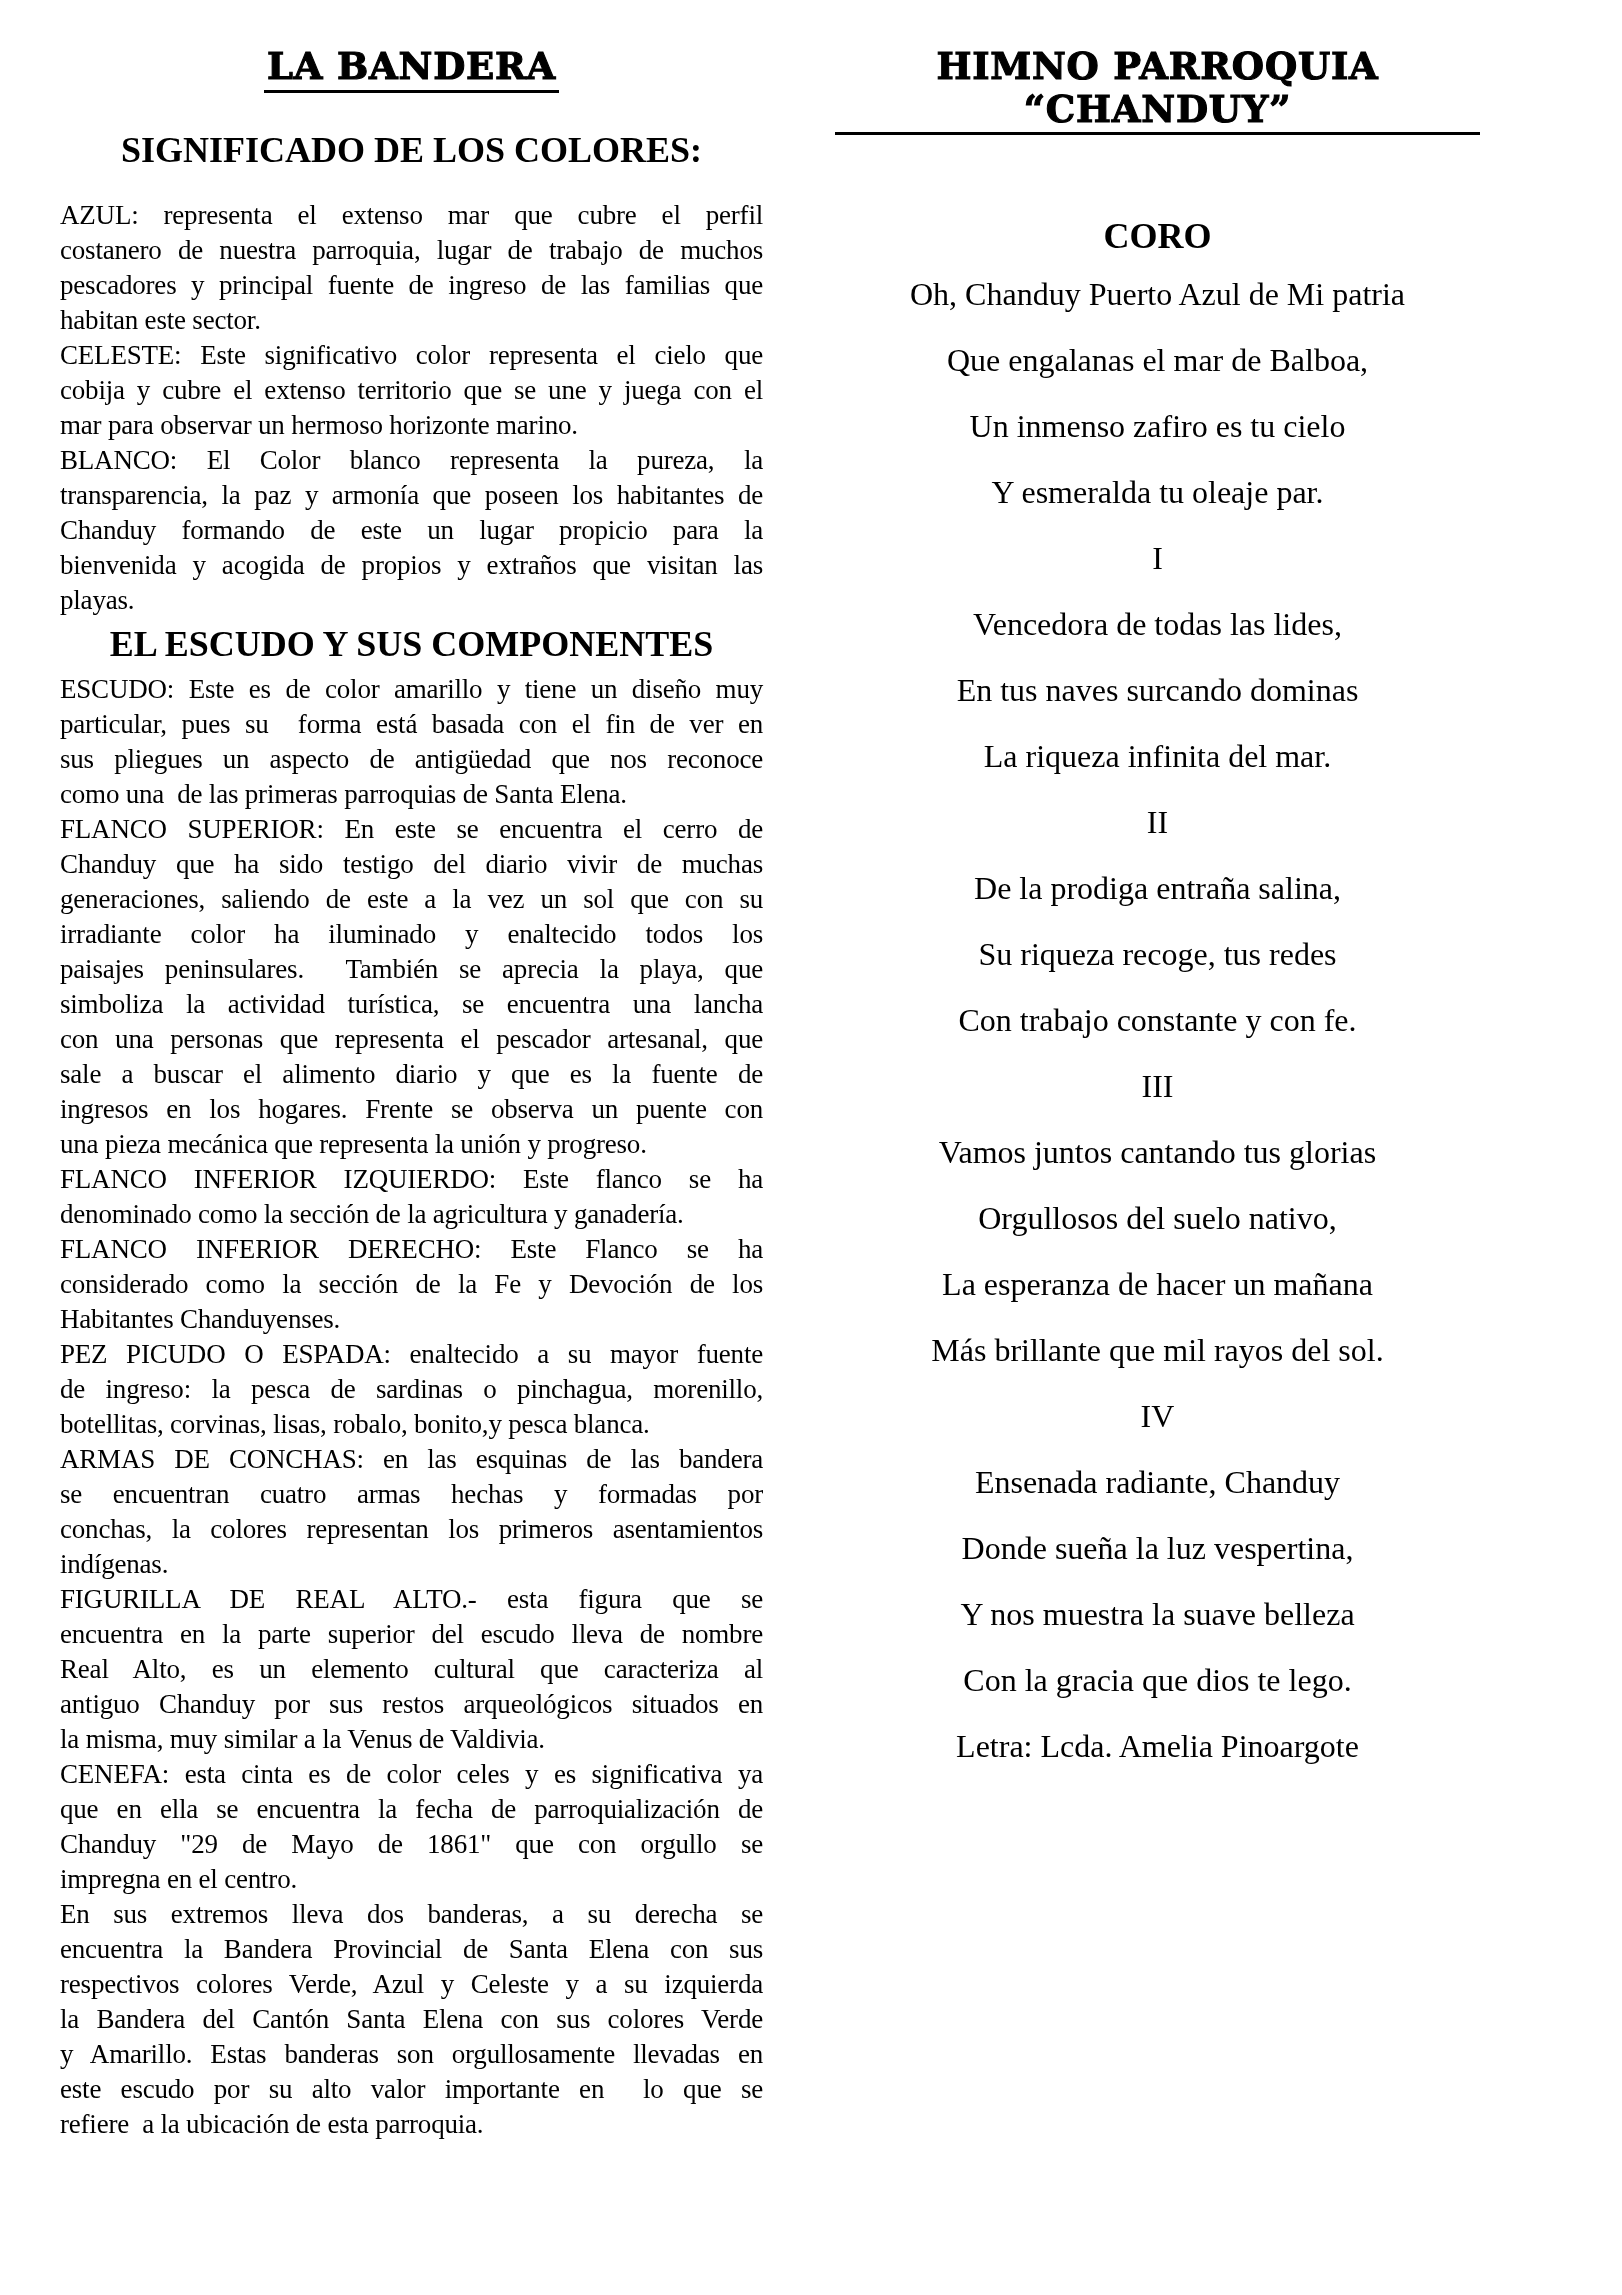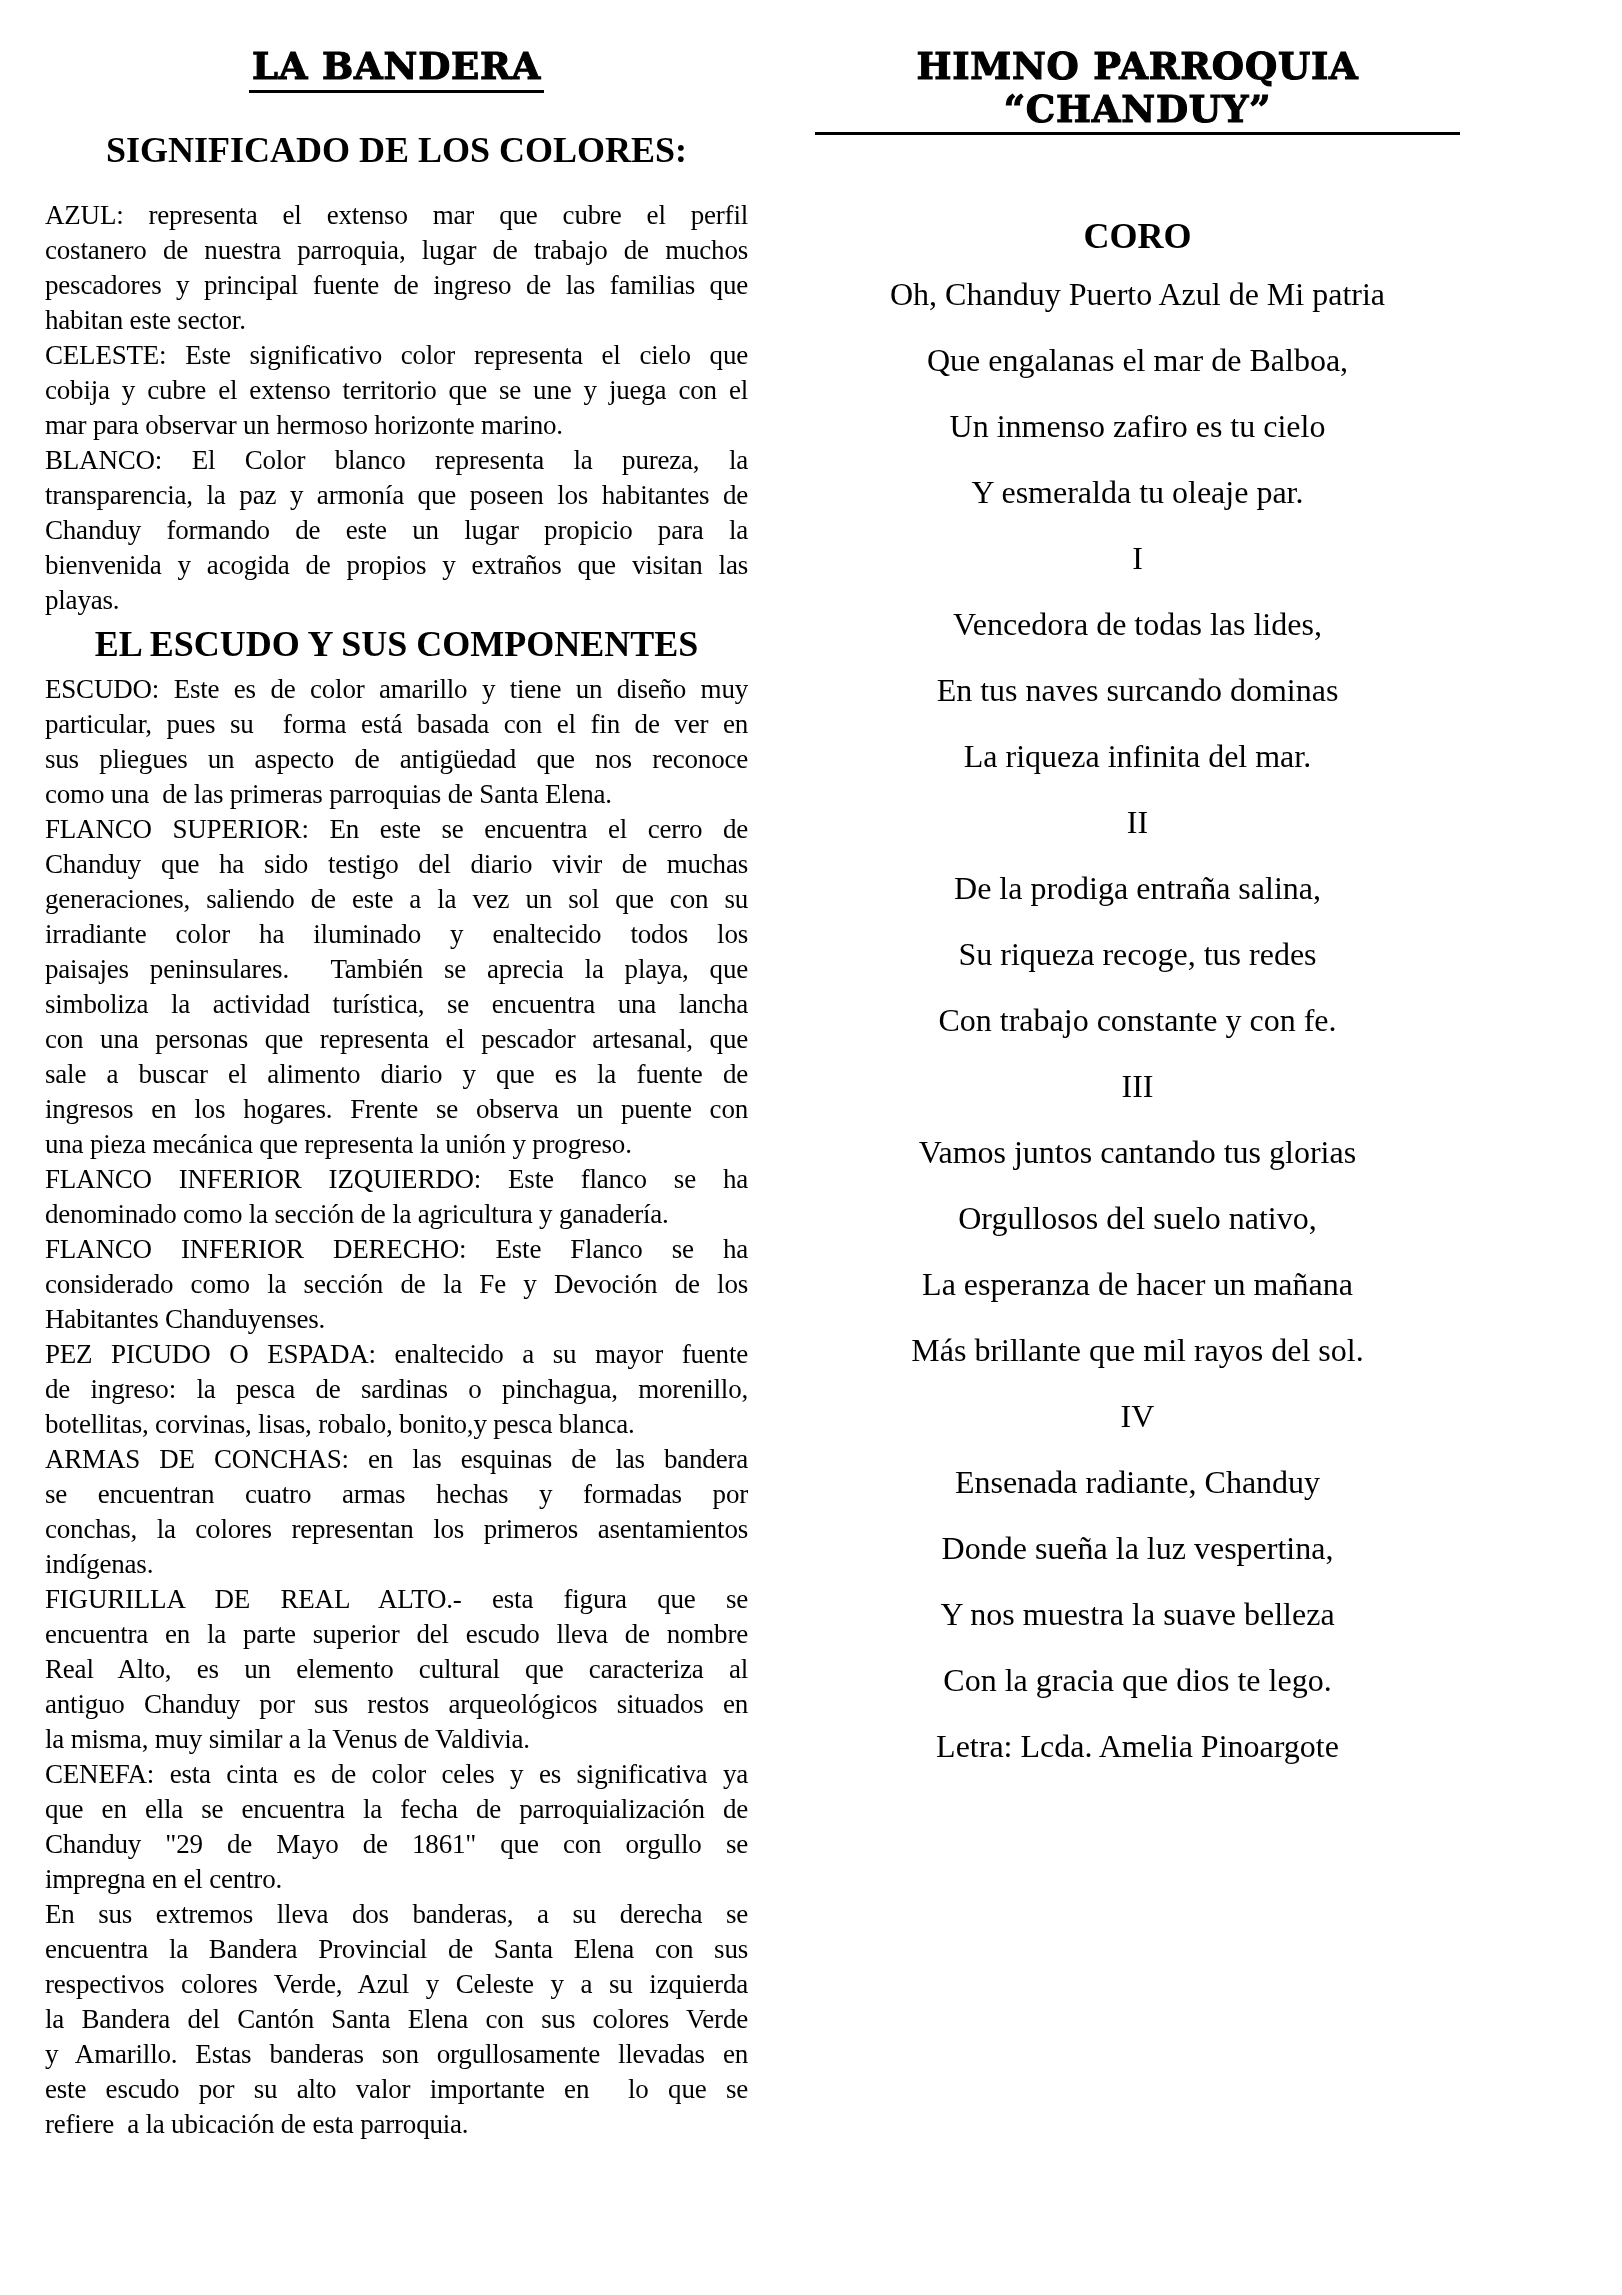--- a/index.html
+++ b/index.html
@@ -14,25 +14,25 @@
     background: #ffffff;
     color: #000000;
     font-family: "Liberation Serif", serif;
     overflow: hidden;
   }
   .col {
     position: absolute;
     top: 0;
   }
   .col-left {
-    left: 45px;
+    left: 60px;
     width: 703px;
   }
   .col-right {
-    left: 815px;
+    left: 835px;
     width: 645px;
     text-align: center;
   }
   .doc-title-wrap {
     text-align: center;
     padding-top: 45px;
   }
   .doc-title {
     display: inline-block;
     font-family: "DejaVu Serif", serif;

